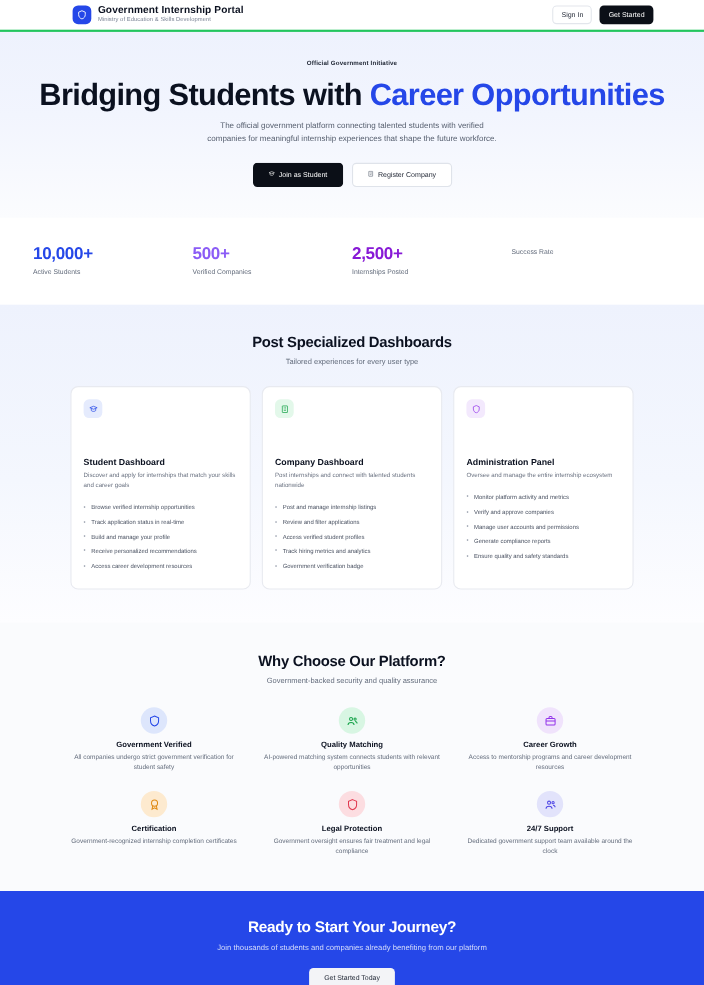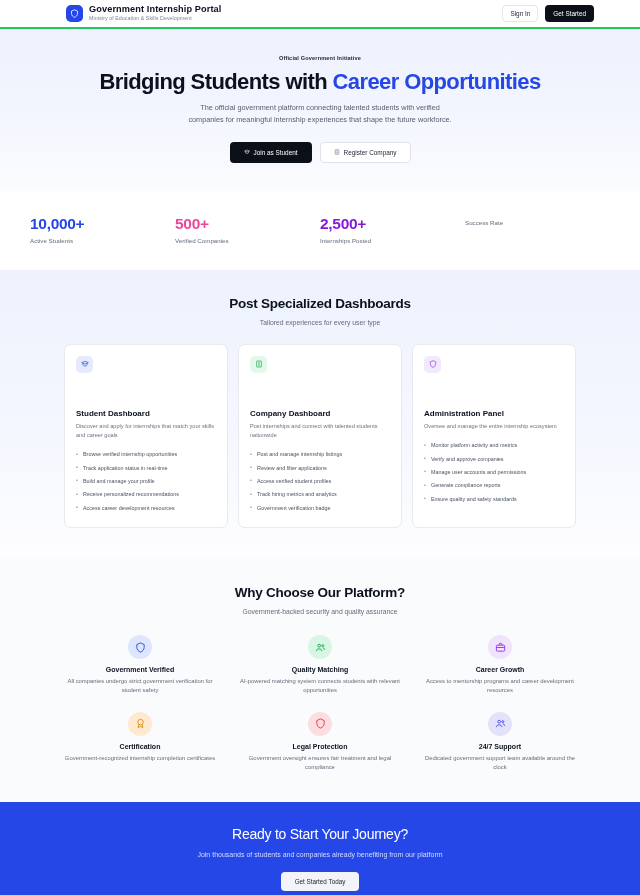--- a/index.html
+++ b/index.html
@@ -48,21 +48,21 @@
   .hero {
     background: linear-gradient(180deg,#eef2fd 0%, #f2f5fe 45%, #fbfcfe 100%);
     padding: 26px 0 28px;
     text-align: center;
   }
   .hero-eyebrow {
     font-size: 5.6px; font-weight: bold; color: #1b2230;
     letter-spacing: .15px; margin-bottom: 9px;
   }
   .hero-title {
-    font-size: 22px; font-weight: bold; letter-spacing: -0.6px;
+    font-size: 28px; font-weight: bold; letter-spacing: -0.6px;
     color: #0b1120; line-height: 1.12;
   }
   .hero-title .accent { color: #2547e8; }
   .hero-sub {
     font-size: 7.3px; color: #545d6d; line-height: 1.65;
     width: 266px; margin: 7px auto 0;
   }
   .hero-buttons { margin-top: 16px; display: flex; justify-content: center; gap: 8px; }
   .hero-btn {
     display: inline-flex; align-items: center; gap: 4px;
@@ -129,21 +129,21 @@
   .fi-green { background: #d8f6e3; }
   .fi-purple { background: #f0e3fc; }
   .fi-amber { background: #fdeacf; }
   .fi-rose { background: #fcdde1; }
   .fi-indigo { background: #e2e3fb; }
   .feature-title { font-size: 7px; font-weight: bold; color: #0b1120; }
   .feature-desc { font-size: 5.9px; color: #646d7d; line-height: 1.55; margin-top: 4px; }
 
   
   .cta { background: #2547e8; text-align: center; padding: 24px 0 27px; }
-  .cta-title { font-size: 14px; font-weight: normal; color: #ffffff; letter-spacing: -0.25px; }
+  .cta-title { font-size: 14px; font-weight: bold; color: #ffffff; letter-spacing: -0.25px; }
   .cta-sub { font-size: 7px; color: #d4dcfb; margin-top: 9px; }
   .cta-btn {
     margin-top: 14px; background: #f3f4f7; color: #1b2230;
     border: none; border-radius: 4px; font-size: 6.3px;
     padding: 6px 14px; cursor: pointer; font-family: inherit;
   }
 </style>
 </head>
 <body>
 
@@ -194,21 +194,21 @@
       </button>
     </div>
   </div>
 
   <div class="stats">
     <div class="stat">
       <div class="stat-value" style="color:#2547e8">10,000+</div>
       <div class="stat-label">Active Students</div>
     </div>
     <div class="stat">
-      <div class="stat-value" style="color:#ec4899">500+</div>
+      <div class="stat-value" style="color:#8b5cf6">500+</div>
       <div class="stat-label">Verified Companies</div>
     </div>
     <div class="stat">
       <div class="stat-value" style="color:#8719d6">2,500+</div>
       <div class="stat-label">Internships Posted</div>
     </div>
     <div class="stat">
       <div class="stat-label">Success Rate</div>
     </div>
   </div>

